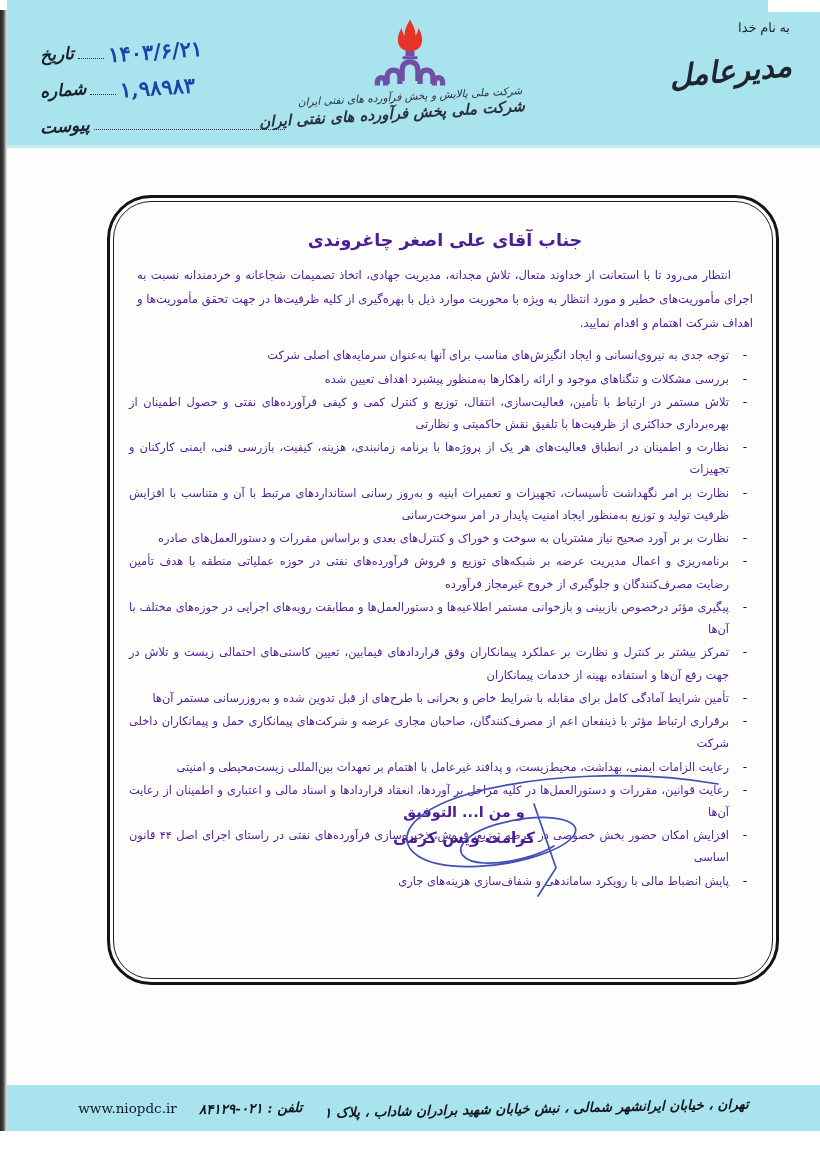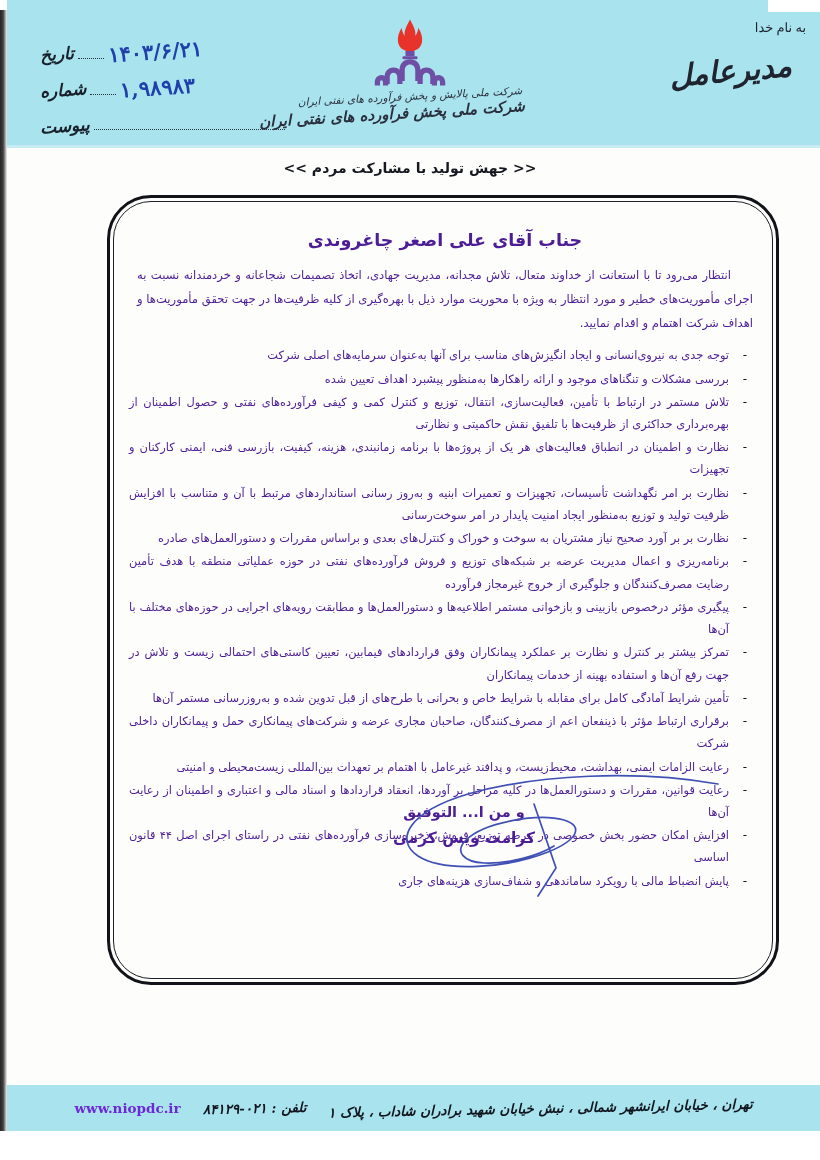--- a/index.html
+++ b/index.html
@@ -35,23 +35,23 @@
     background:rgba(255,255,255,.35);
   }
   #footer-band{top:1085px;height:46px;background:#a9e4ee;}
 
   .band-notch{
     position:absolute;top:0;right:0;width:52px;height:12px;background:#ffffff;
   }
 
   
   #bismillah{
-    position:absolute;top:20px;right:14px;
+    position:absolute;top:20px;right:30px;
     font-size:13px;color:#1d2230;letter-spacing:.5px;
-    font-family:Liberation Serif, serif;
+    font-family:Liberation Sans, sans-serif;
   }
   #managing-director{
     position:absolute;top:48px;right:28px;
     font-size:30px;color:#20242f;
     font-family:"DejaVu Serif",serif;
     font-style:italic;font-weight:600;
     transform:rotate(-5deg);transform-origin:right center;
     letter-spacing:-1px;
   }
 
@@ -171,22 +171,22 @@
     font-family:"DejaVu Serif",serif;font-style:italic;font-weight:600;
     font-size:13.5px;color:#11161f;white-space:nowrap;
     transform:rotate(-1.2deg);
   }
   #footer-phone{
     font-family:"DejaVu Serif",serif;font-style:italic;font-weight:600;
     font-size:13.5px;color:#11161f;white-space:nowrap;
     transform:rotate(-1.2deg);
   }
   #footer-url{
-    font-family:"DejaVu Serif",serif;font-weight:bold;
-    font-size:13.5px;color:#6d28d9;direction:ltr;white-space:nowrap;
+    font-family:"DejaVu Serif",serif;font-weight:normal;
+    font-size:13.5px;color:#0f172a;direction:ltr;white-space:nowrap;
   }
   #bottom-white{
     position:absolute;left:0;top:1131px;width:820px;height:29px;background:#fff;
   }
 </style>
 </head>
 <body>
 
 <div id="page">
 
@@ -228,21 +228,20 @@
       <span class="reg-label">شماره</span>
       <span class="reg-dots"></span>
       <span class="reg-value">۱,۹۸۹۸۳</span>
     </div>
     <div class="reg-row">
       <span class="reg-label">پیوست</span>
       <span class="reg-blank"></span>
     </div>
   </div>
 
-  <div id="slogan">&lt;&lt; جهش تولید با مشارکت مردم &gt;&gt;</div>
 
   <div id="frame-outer"></div>
   <div id="frame-inner"></div>
 
   <div id="letter">
 
     <div id="addressee">جناب آقای علی اصغر چاغروندی</div>
 
 
     <p class="para indent">انتظار می‌رود تا با استعانت از خداوند متعال، تلاش مجدانه، مدیریت جهادی، اتخاذ تصمیمات شجاعانه و خردمندانه نسبت به اجرای مأموریت‌های خطیر و مورد انتظار به ویژه با محوریت موارد ذیل با بهره‌گیری از کلیه ظرفیت‌ها در جهت تحقق مأموریت‌ها و اهداف شرکت اهتمام و اقدام نمایید.</p>

